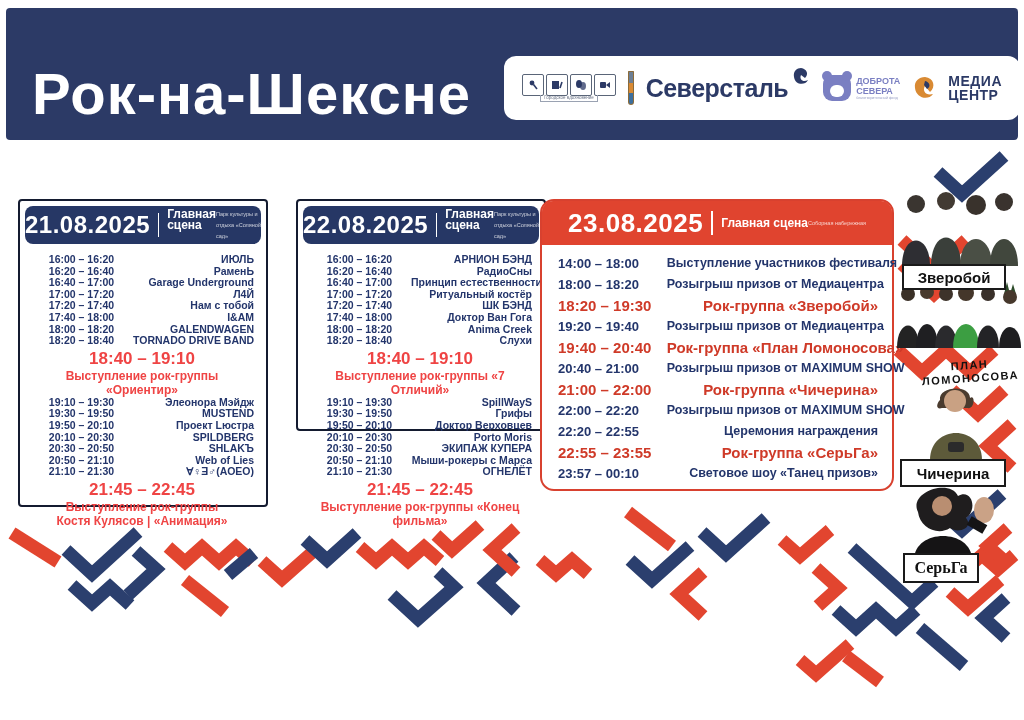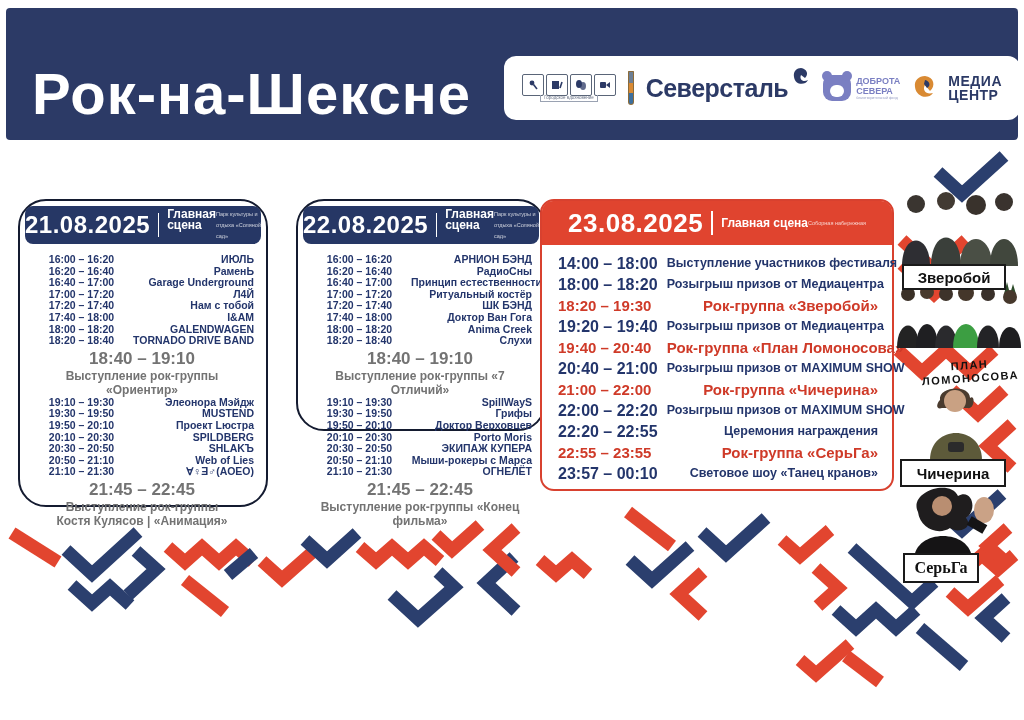--- a/index.html
+++ b/index.html
@@ -18,46 +18,46 @@
          background:linear-gradient(180deg,#6d7f94 0 34%,#d98a33 34% 66%,#3c6f9e 66% 100%);}
   .sevlogo{display:flex;align-items:flex-start;gap:3px;}
   .sevtext{color:#2c3a66;font-weight:bold;font-size:25px;letter-spacing:-0.5px;line-height:30px;}
   .dobrota{display:flex;align-items:center;gap:5px;}
   .bear{width:28px;height:26px;background:#7a7fc2;border-radius:9px;position:relative;}
   .bear:before,.bear:after{content:"";position:absolute;top:-4px;width:10px;height:10px;border-radius:50%;background:#7a7fc2;}
   .bear:before{left:-1px;} .bear:after{right:-1px;}
   .muzzle{position:absolute;left:7px;top:10px;width:14px;height:12px;background:#ffffff;border-radius:6px;}
   .dob-t{color:#7a7fc2;font-weight:bold;font-size:9px;line-height:10px;}
   .dob-c{color:#9aa0c6;font-size:3.5px;line-height:4px;}
-  .media{display:flex;gap:10px;}
+  .media{display:flex;align-items:center;gap:10px;}
   .med-t{color:#2c3a66;font-weight:bold;font-size:14px;line-height:14px;letter-spacing:0.5px;}
   
   .card{position:absolute;background:#ffffff;box-sizing:border-box;z-index:3;}
-  .card.navy{border:2px solid #141b30;border-radius:28px;}
+  .card.navy{border:2px solid #141b30;border-radius:4px;}
   .card.red{border:2px solid #d8412f;border-radius:14px;}
   .dayhead{background:#263765;color:#ffffff;border-radius:8px;margin:5px;height:38px;
            display:flex;align-items:center;justify-content:center;gap:8px;}
   .card.red .dayhead{background:#e0442f;margin:0;height:44px;border-radius:11px 11px 0 0;}
   .dh-date{font-weight:bold;font-size:24px;letter-spacing:0.5px;}
   .card.red .dh-date{font-size:26px;}
   .dh-div{width:2px;height:24px;background:#ffffff;}
   .dh-right{display:flex;flex-direction:row;line-height:11px;}
   .dh-stage{font-weight:bold;font-size:12px;}
   .dh-venue{font-size:5.5px;opacity:0.75;}
   .rows{padding:5px 12px 4px 10px;}
   .row{display:flex;justify-content:space-between;align-items:baseline;line-height:11.6px;}
   .row .time{font-weight:bold;color:#23356b;font-size:10.5px;width:46%;text-align:center;white-space:nowrap;}
   .row .act{font-weight:bold;color:#23356b;font-size:10.5px;width:54%;text-align:right;white-space:nowrap;}
-  .brk{text-align:center;color:#737373;font-weight:bold;}
+  .brk{text-align:center;color:#ef4444;font-weight:bold;}
   .brk.break-time{font-size:17px;line-height:20px;margin-top:2px;}
   .brk.break-label{font-size:12px;line-height:14px;}
   
   .card.red .rows{padding:8px 14px 4px 16px;}
   .card.red .row{line-height:21px;align-items:center;}
-  .card.red .row .time{font-size:16px;text-align:left;width:34%;}
+  .card.red .row .time{font-size:13px;text-align:left;width:34%;}
   .card.red .row .act{font-size:12.5px;width:66%;}
   .card.red .row.featured .time{color:#cf3a28;font-size:15px;}
   .card.red .row.featured .act{color:#cf3a28;font-size:15px;text-align:right;}
   
   .photo{position:absolute;z-index:4;}
   .taglbl{position:absolute;z-index:5;background:#ffffff;border:2px solid #1a1a1a;color:#111;
           font-weight:bold;display:flex;align-items:center;justify-content:center;}
   .lbl-zv{left:902px;top:264px;width:100px;height:22px;font-size:15px;}
   .lbl-pl{left:922px;top:354px;width:96px;height:36px;border:none;background:transparent;
           flex-direction:column;transform:rotate(-4deg);font-size:11px;letter-spacing:1.5px;line-height:13px;
@@ -384,21 +384,21 @@
         <div class="row ">
           <span class="time">22:20 – 22:55</span>
           <span class="act">Церемония награждения</span>
         </div>
         <div class="row featured">
           <span class="time">22:55 – 23:55</span>
           <span class="act">Рок-группа «СерьГа»</span>
         </div>
         <div class="row ">
           <span class="time">23:57 – 00:10</span>
-          <span class="act">Световое шоу «Танец кранов»</span>
+          <span class="act">Световое шоу «Танец призов»</span>
         </div>
       </div>
   </div>
 
   <svg class="photo" style="left:898px;top:192px;" width="124" height="74" viewBox="0 0 124 74">
     <g>
       <circle cx="18" cy="12" r="9" fill="#3a3530"></circle>
         <path d="M4,74 C4,40 32,40 32,74 Z" fill="#2e2e33"></path>
       <circle cx="48" cy="9" r="9" fill="#423a32"></circle>
         <path d="M33,74 C33,36 63,36 63,74 Z" fill="#3a3f3a"></path>

